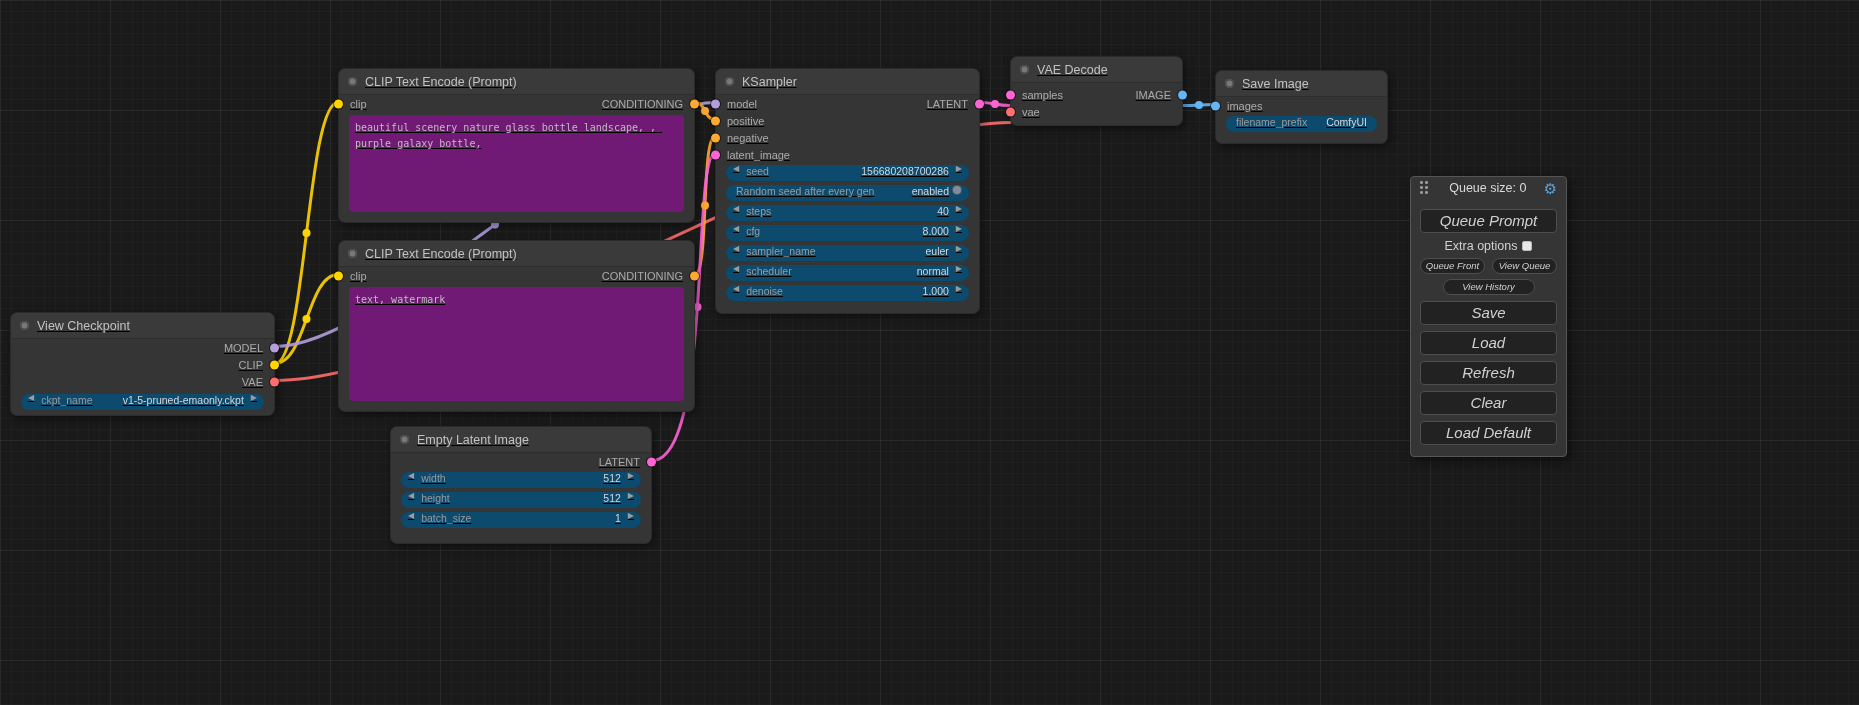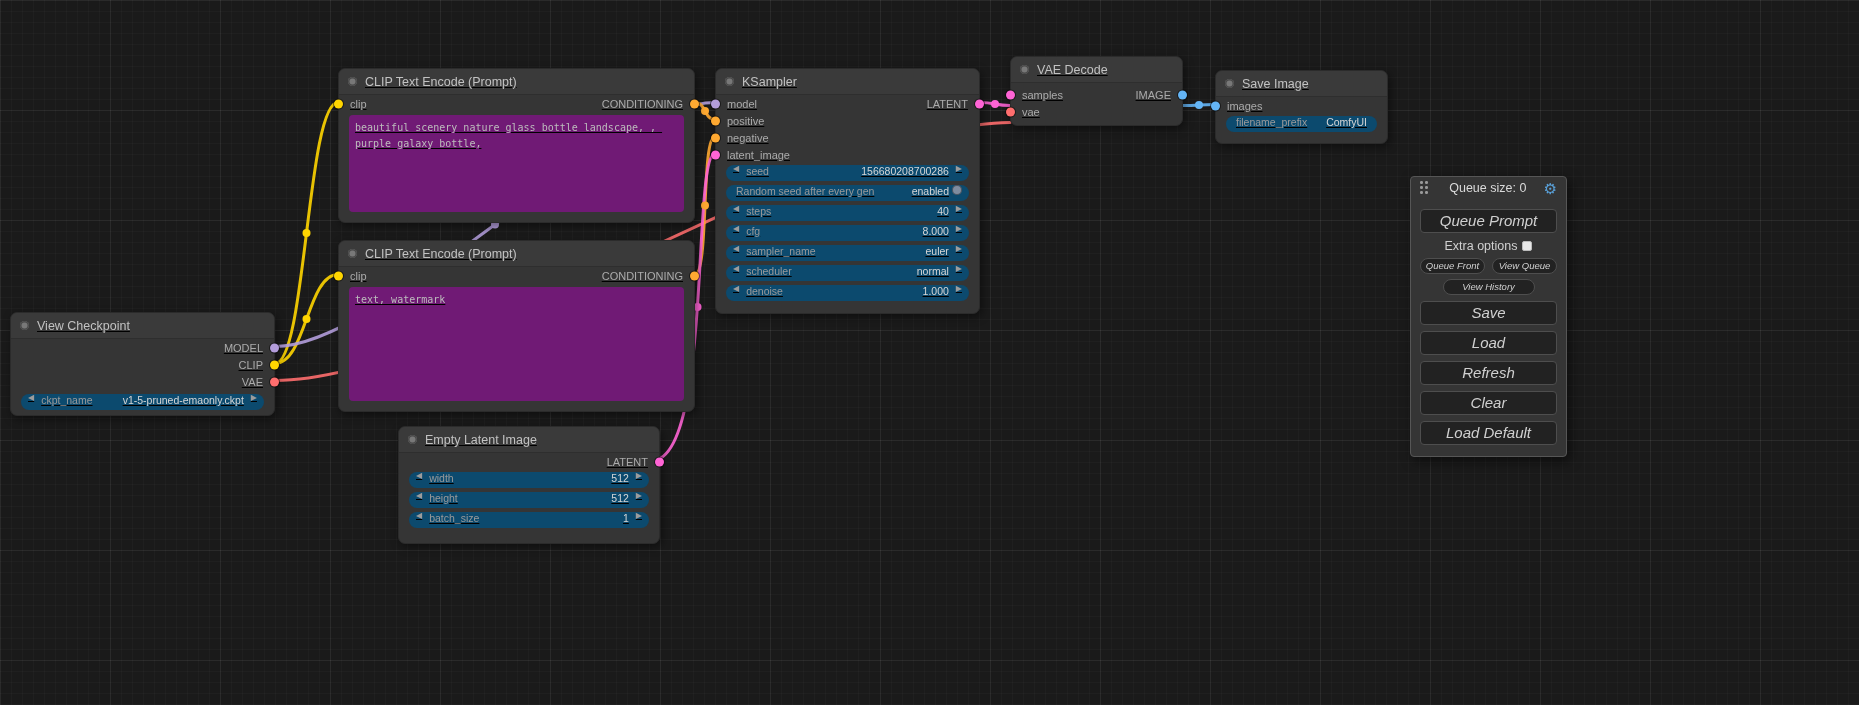--- a/index.html
+++ b/index.html
@@ -145,21 +145,21 @@
     </div>
     <div class="slot-row">
       <span class="dot in" style="background-color: rgb(255, 213, 0);"></span>
       <span>clip</span>
       <span class="slot-out">CONDITIONING</span>
       <span class="dot out" style="background-color: rgb(255, 169, 49);"></span>
     </div>
     <div class="node-text">text, watermark</div>
   </div>
 
-  <div class="node" style="left:398px; top:426px; width:262px; height:118px;">
+  <div class="node" style="left:390px; top:426px; width:262px; height:118px;">
     <div class="node-title">
       <span class="title-dot"></span>
       <span>Empty Latent Image</span>
     </div>
     <div class="slot-row out-only">
       <span>LATENT</span>
       <span class="dot out" style="background-color: rgb(255, 100, 213);"></span>
     </div>
     <div class="widget">
       <span class="warrow">◀</span>

